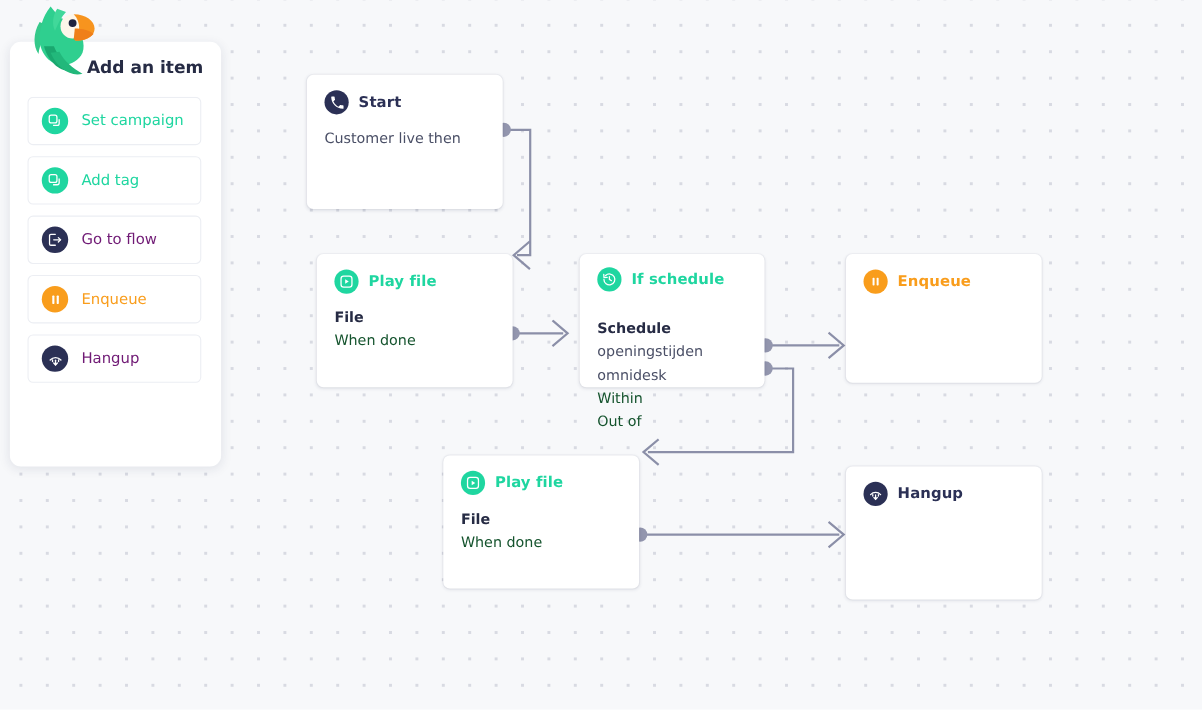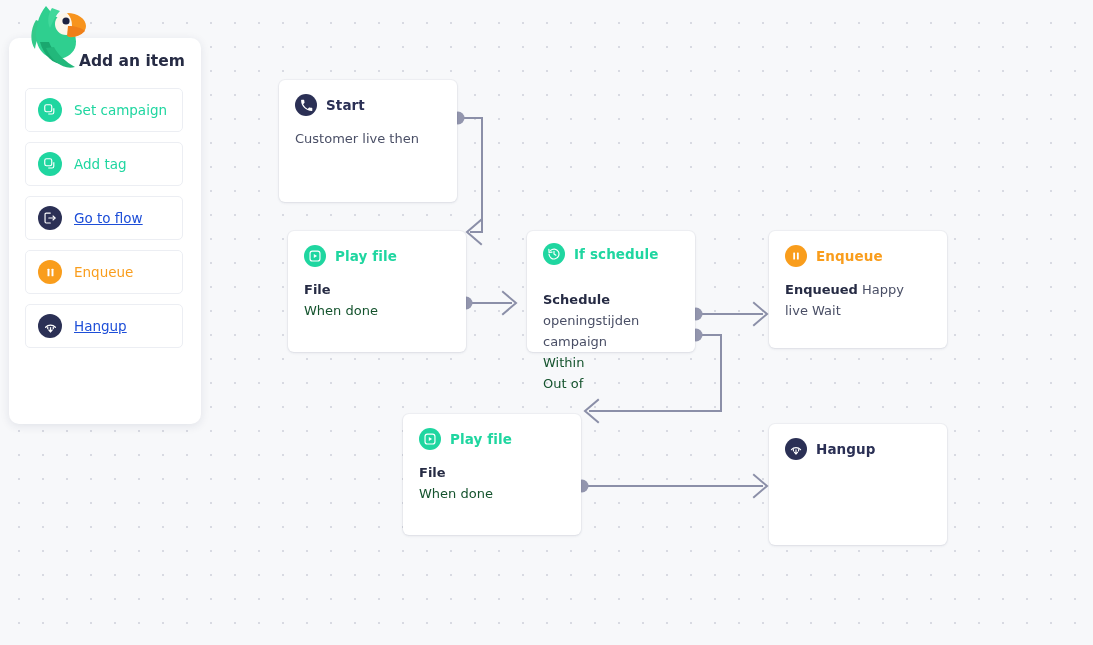--- a/index.html
+++ b/index.html
@@ -115,21 +115,21 @@
     border-radius: 50%;
     flex: 0 0 24px;
     display: flex;
     align-items: center;
     justify-content: center;
   }
   .panel-ico svg { display: block; }
 
   .panel-label { font-size: 13.5px; }
   .pl-teal   { color: #1fd6a0; }
-  .pl-dark   { color: #1d4ed8; text-decoration: underline; }
+  .pl-dark   { color: #701a75; }
   .pl-orange { color: #f99d1c; }
 
   #panel-scrollbar {
     position: absolute;
     left: 232px; top: 281px;
     width: 3.5px; height: 124px;
     background: #9a9bb0;
     border-radius: 2px;
     cursor: pointer;
   }
@@ -169,21 +169,21 @@
 
     <path class="e" d="M 696 335 L 721 335 L 721 411 L 589 411"></path>
     <path class="ah" d="M 598 400 L 585 411 L 598 422"></path>
     <circle class="port" cx="696" cy="335" r="6.5"></circle>
 
     <path class="e" d="M 582 486 L 763 486"></path>
     <path class="ah" d="M 754 475 L 767 486 L 754 497"></path>
     <circle class="port" cx="582" cy="486" r="6.5"></circle>
   </svg>
 
-  <div class="node" style="left:279px; top:80px; width:178px; height:122px;">
+  <div class="node" style="left:279px; top:68px; width:178px; height:122px;">
     <div class="node-head">
       <span class="node-icon" style="background:#2b3055;">
         <svg width="13" height="13" viewBox="0 0 24 24" fill="#ffffff">
           <path d="M6.6 10.8c1.7 3.3 4.3 5.9 7.6 7.6l2.5-2.5c.3-.3.8-.4 1.2-.3 1.2.4 2.5.6 3.8.6.6 0 1 .4 1 1V21c0 .6-.4 1-1 1C10.8 22 2 13.2 2 2.3c0-.6.4-1 1-1h3.8c.6 0 1 .4 1 1 0 1.3.2 2.6.6 3.8.1.4 0 .9-.3 1.2l-2.5 2.5z"></path>
         </svg>
       </span>
       <span class="node-title t-dark">Start</span>
     </div>
     <div class="node-body">Customer live then</div>
   </div>
@@ -210,39 +210,35 @@
         <svg width="14" height="14" viewBox="0 0 24 24" fill="none" stroke="#ffffff" stroke-width="2" stroke-linecap="round">
           <path d="M3.5 12a8.5 8.5 0 1 0 2.6-6.1"></path>
           <path d="M3.2 4.2 L3.6 9.2 L8.6 8.8"></path>
           <path d="M12 7.6 V12 l3.2 2"></path>
         </svg>
       </span>
       <span class="node-title t-teal">If schedule</span>
     </div>
     <div class="node-body">
       <span class="lbl">Schedule</span>
-      <span>openingstijden campaign</span>
+      <span>openingstijden omnidesk</span>
     </div>
     <div class="node-row">Within</div>
     <div class="node-row">Out of</div>
   </div>
 
   <div class="node" style="left:769px; top:231px; width:178px; height:117px;">
     <div class="node-head">
       <span class="node-icon" style="background:#f99d1c;">
         <svg width="12" height="12" viewBox="0 0 24 24" fill="#ffffff">
           <rect x="6.5" y="5" width="3.6" height="14" rx="1.2"></rect>
           <rect x="13.9" y="5" width="3.6" height="14" rx="1.2"></rect>
         </svg>
       </span>
       <span class="node-title t-orange">Enqueue</span>
-    </div>
-    <div class="node-body">
-      <span class="lbl">Enqueued</span>
-      <span>Happy live Wait</span>
     </div>
   </div>
 
   <div class="node" style="left:403px; top:414px; width:178px; height:121px;">
     <div class="node-head">
       <span class="node-icon" style="background:#1fd6a0;">
         <svg width="14" height="14" viewBox="0 0 24 24" fill="none" stroke="#ffffff" stroke-width="2">
           <rect x="3.5" y="3.5" width="17" height="17" rx="4"></rect>
           <path d="M10 8.5 L15.5 12 L10 15.5 Z" fill="#ffffff" stroke="none"></path>
         </svg>

